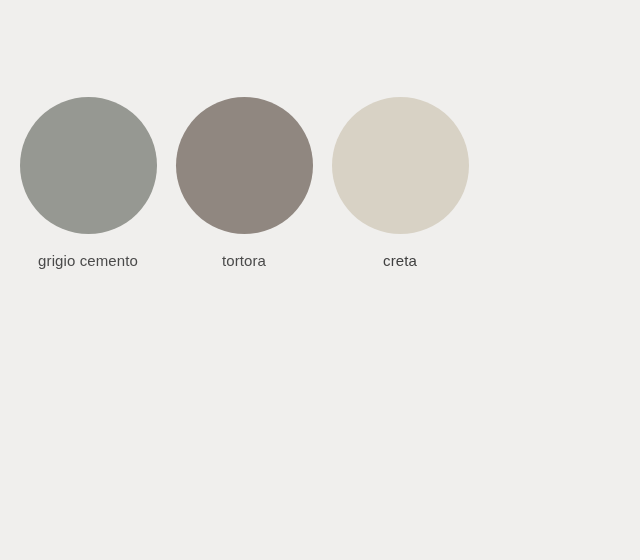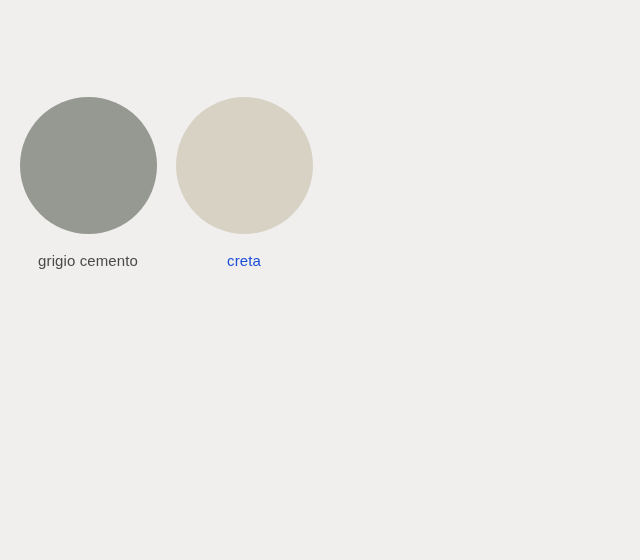--- a/index.html
+++ b/index.html
@@ -60,22 +60,26 @@
 
 <div id="palette-page" style="background: rgb(240, 239, 237);">
 
   <div class="swatch-row">
 
     <div class="swatch-item first">
       <span class="swatch-circle" style="background-color: rgb(150, 152, 146);"></span>
       <span class="swatch-label" style="color: rgb(74, 74, 74);">grigio cemento</span>
     </div>
 
+    <div class="swatch-item">
+      <span class="swatch-circle" style="background-color: rgb(144, 135, 128);"></span>
+      <span class="swatch-label" style="color: rgb(74, 74, 74);">tortora</span>
+    </div>
 
     <div class="swatch-item">
       <span class="swatch-circle" style="background-color: rgb(216, 210, 197);"></span>
-      <span class="swatch-label" style="color: #1d4ed8;">creta</span>
+      <span class="swatch-label" style="color: #404040;">creta</span>
     </div>
 
 
   </div>
 
 </div>
 
 </body></html>

